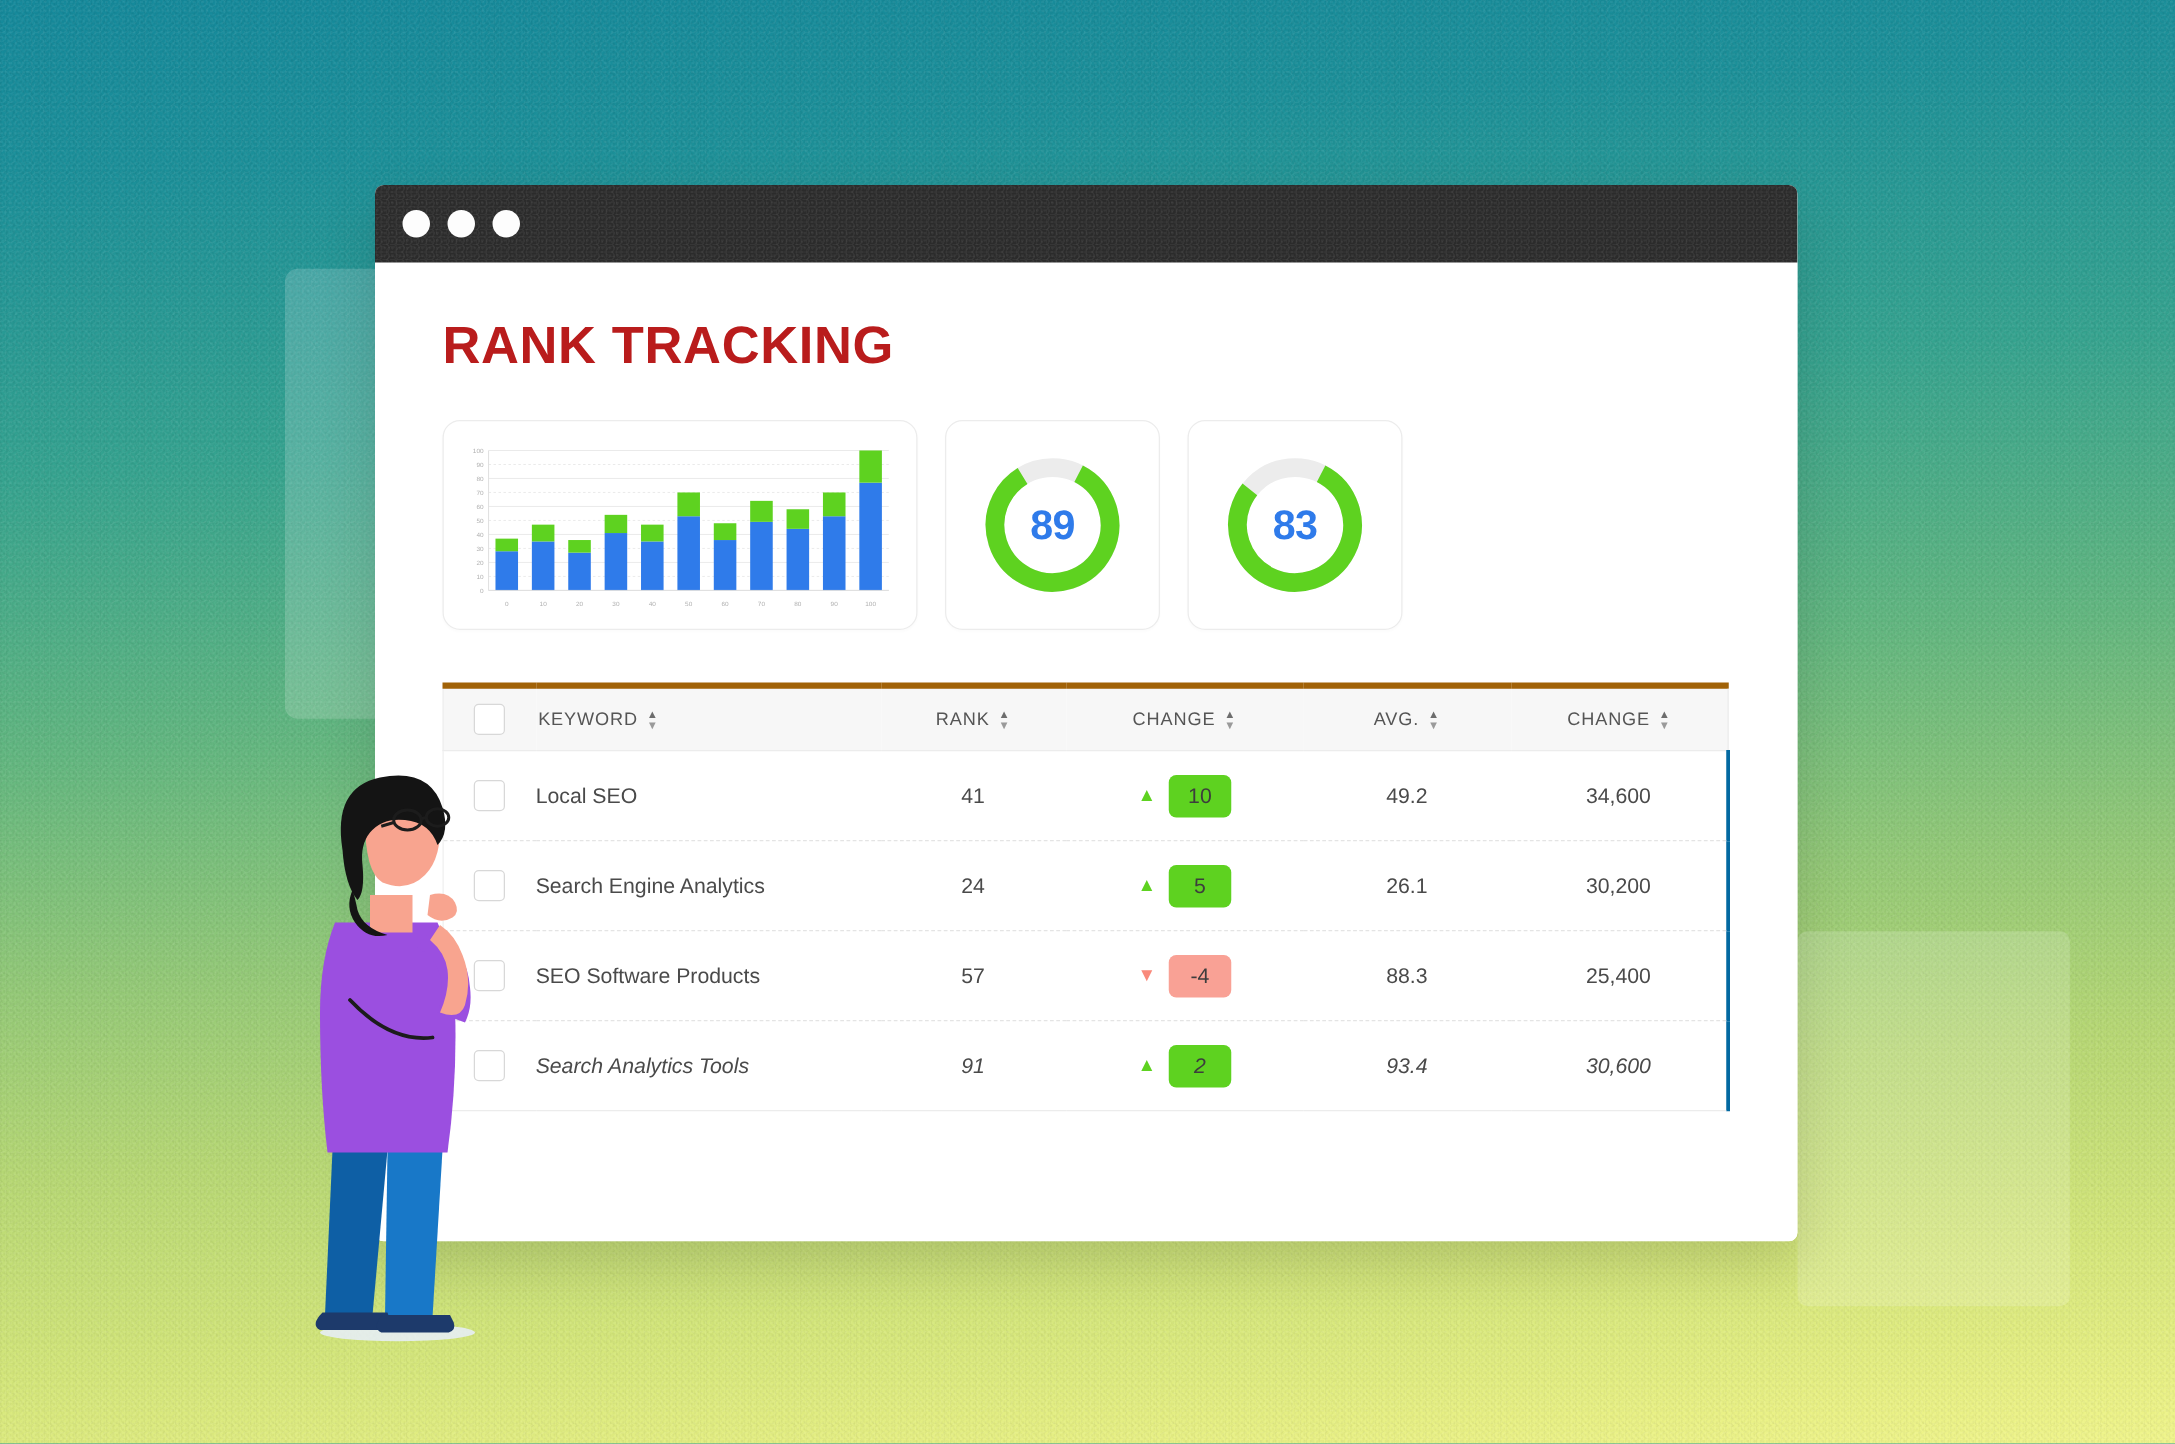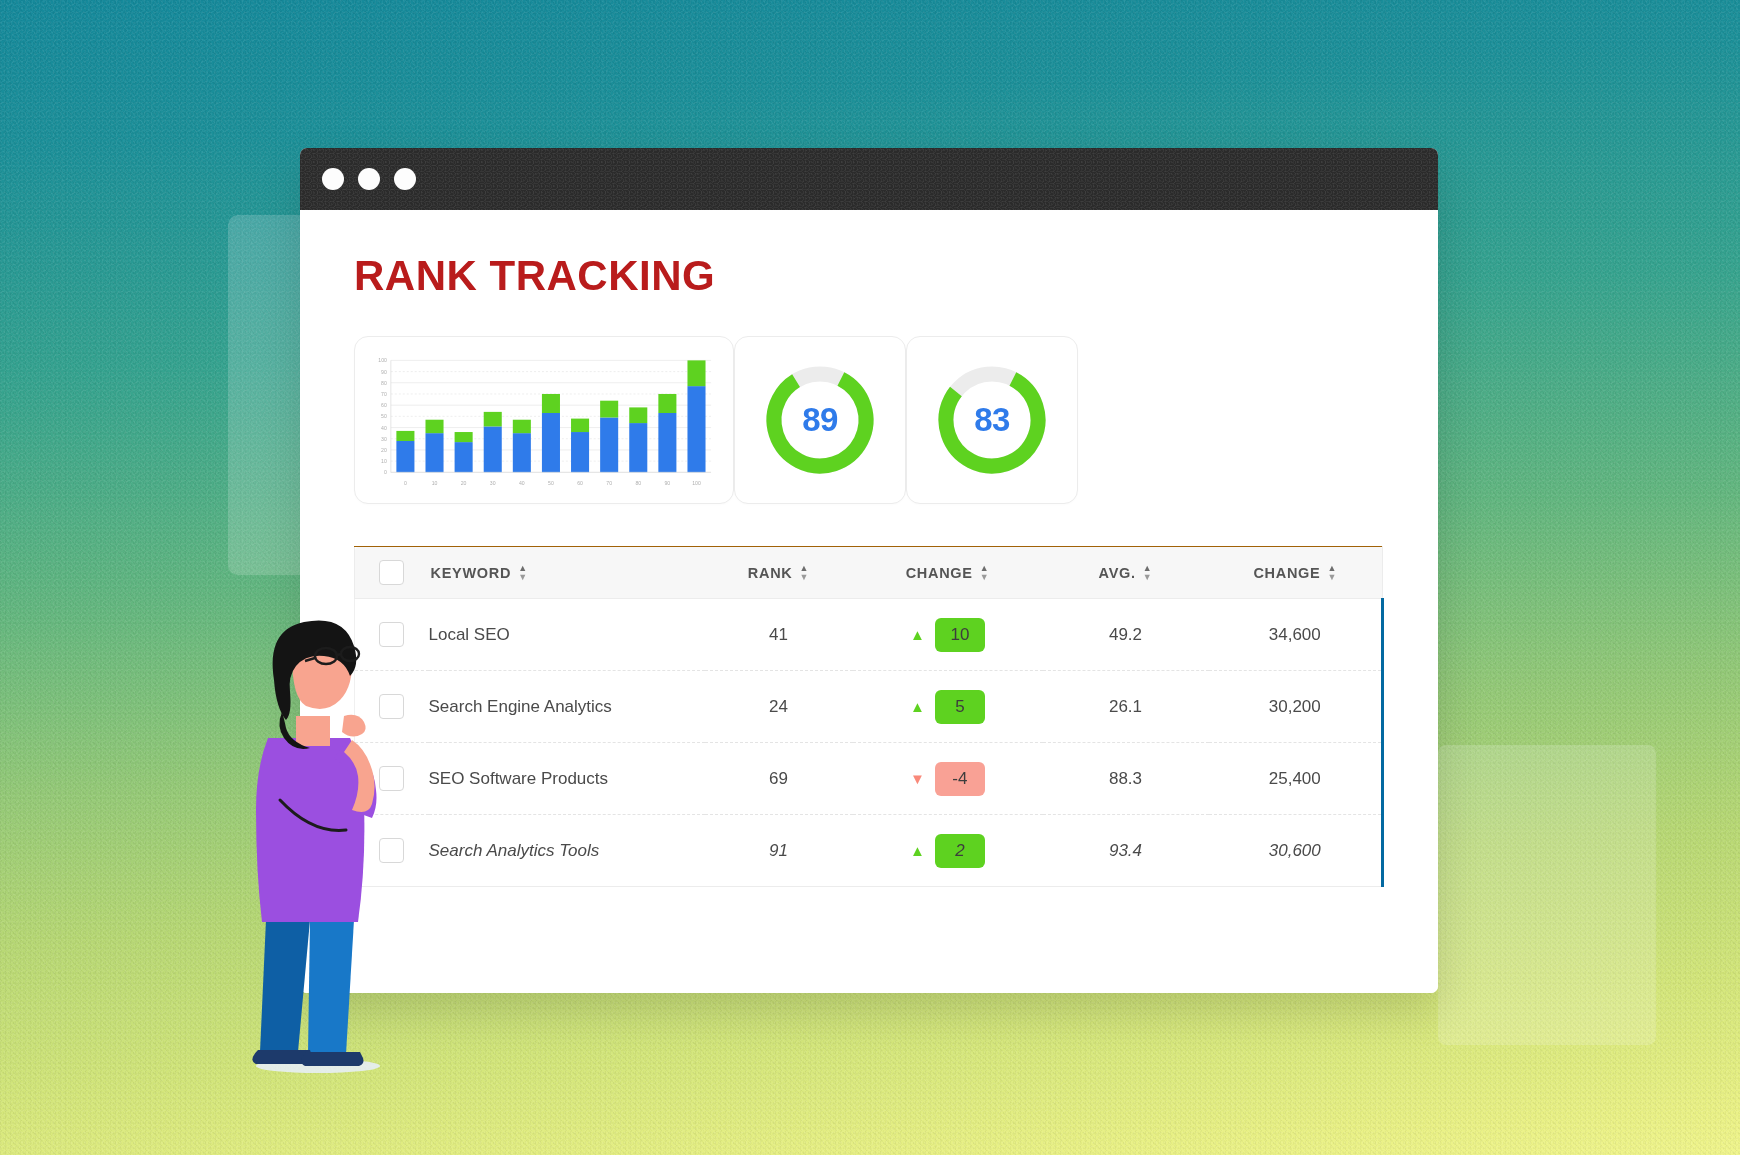--- a/index.html
+++ b/index.html
@@ -76,21 +76,21 @@
 
   #page-title {
     font-size: 42px;
     font-weight: 700;
     letter-spacing: .5px;
     color: #b91c1c;
     margin-bottom: 36px;
   }
 
   
-  #cards-row { display: flex; margin-bottom: 42px; }
+  #cards-row { display: flex; gap: 22px; margin-bottom: 42px; }
   .card {
     border: 1px solid #ececec;
     border-radius: 14px;
     background: #fff;
     box-shadow: 0 1px 2px rgba(0,0,0,.015);
   }
   #chart-card { width: 380px; height: 168px; padding: 12px 14px 6px 10px; }
   .gauge-card {
     width: 172px; height: 168px;
     display: flex; align-items: center; justify-content: center;
@@ -107,25 +107,25 @@
     display: flex; align-items: center; justify-content: center;
     font-size: 33px; font-weight: 700;
     color: #2f7bea;
     letter-spacing: -.5px;
   }
 
   
   #rank-table { width: 1028px; border-collapse: collapse; table-layout: fixed; }
   #rank-table thead th {
     background: #f7f7f7;
-    border-top: 1px solid #a16207;
+    border-top: 5px solid #a16207;
     border-bottom: 1px solid #ececec;
     height: 52px;
     font-size: 14.5px;
-    font-weight: 700;
+    font-weight: 400;
     color: #555;
     letter-spacing: .7px;
     text-align: center;
     vertical-align: middle;
     white-space: nowrap;
   }
   #rank-table thead th:first-child { border-left: 1px solid #ececec; border-top-left-radius:4px;}
   #rank-table thead th:last-child  { border-right: 1px solid #ececec; border-top-right-radius:4px;}
   .th-inner { display:inline-flex; align-items:center; gap:7px; }
   .sort-arrows { display:inline-flex; flex-direction:column; gap:2px; line-height:0; }
@@ -363,21 +363,21 @@
                 <span class="arrow up">▲</span>
                 <span class="badge pos">5</span>
               </span>
             </td>
             <td class="col-avg">26.1</td>
             <td class="col-search">30,200</td>
           </tr>
           <tr>
             <td class="col-check"><span class="checkbox"></span></td>
             <td class="col-keyword">SEO Software Products</td>
-            <td class="col-rank">69</td>
+            <td class="col-rank">57</td>
             <td class="col-change">
               <span class="change-cell">
                 <span class="arrow down">▼</span>
                 <span class="badge neg">-4</span>
               </span>
             </td>
             <td class="col-avg">88.3</td>
             <td class="col-search">25,400</td>
           </tr>
           <tr>

